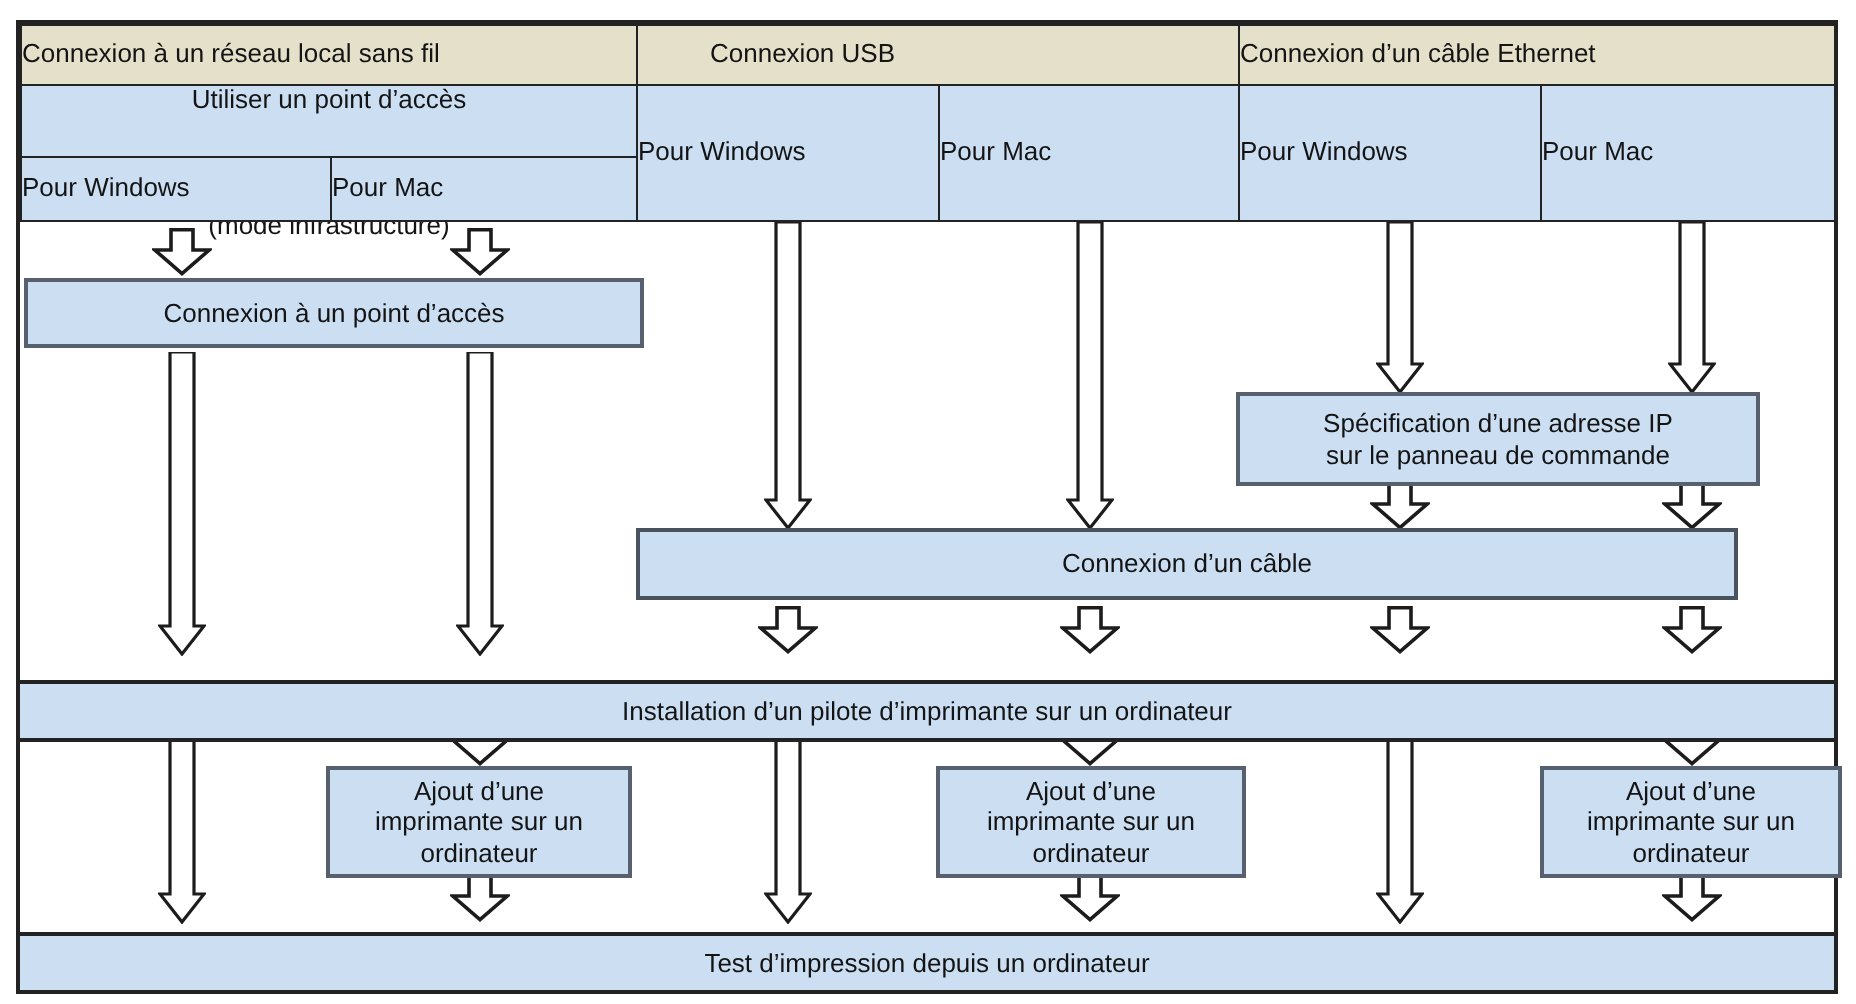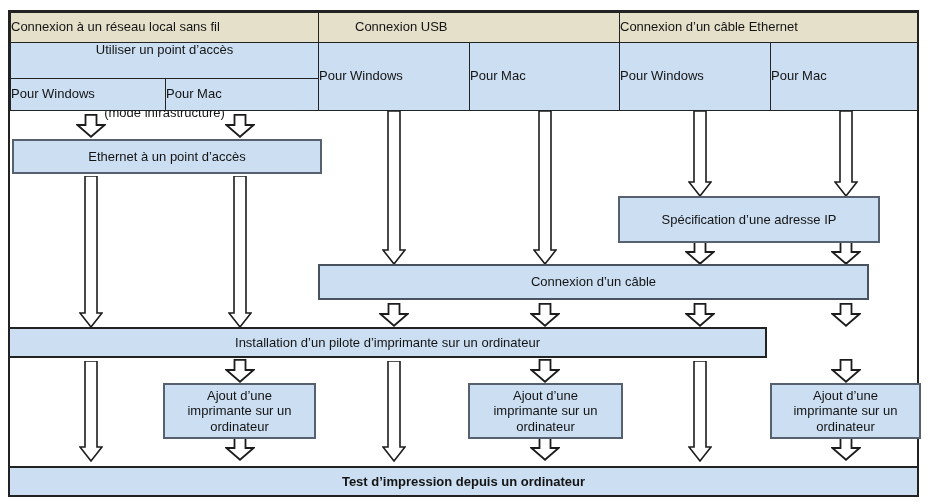--- a/index.html
+++ b/index.html
@@ -126,46 +126,47 @@
       <polygon points="6,0 18,0 18,86 23,86 12,100 1,86 6,86" fill="#ffffff" stroke="#1c1c1c" stroke-width="1.6"></polygon>
     </svg></div>
 <div class="abs arrow ar-l" style="left:382px;top:361px;"><svg width="24" height="101" viewBox="0 0 24 101">
       <polygon points="6,0 18,0 18,86 23,86 12,100 1,86 6,86" fill="#ffffff" stroke="#1c1c1c" stroke-width="1.6"></polygon>
     </svg></div>
 <div class="abs arrow ar-l" style="left:688px;top:361px;"><svg width="24" height="101" viewBox="0 0 24 101">
       <polygon points="6,0 18,0 18,86 23,86 12,100 1,86 6,86" fill="#ffffff" stroke="#1c1c1c" stroke-width="1.6"></polygon>
     </svg></div>
 
 <div class="abs step" style="left:12px;top:139px;width:310px;height:35px;">
-  <span>Ethernet à un point d’accès</span>
+  <span>Connexion à un point d’accès</span>
 </div>
 
 <div class="abs step" style="left:618px;top:196px;width:262px;height:47px;">
   <span>Spécification d’une adresse IP</span>
+  <span>sur le panneau de commande</span>
 </div>
 
 <div class="abs step" style="left:318px;top:264px;width:551px;height:36px;border-color:#49525f;">
   <span>Connexion d’un câble</span>
 </div>
 
-<div class="abs step bar" style="left:8px;top:327px;width:759px;height:31px;">
+<div class="abs step bar" style="left:8px;top:340px;width:911px;height:31px;">
   <span>Installation d’un pilote d’imprimante sur un ordinateur</span>
 </div>
 
 <div class="abs step" style="left:163px;top:383px;width:153px;height:56px;">
   <span>Ajout d’une</span>
   <span>imprimante sur un</span>
   <span>ordinateur</span>
 </div>
 <div class="abs step" style="left:468px;top:383px;width:155px;height:56px;">
   <span>Ajout d’une</span>
   <span>imprimante sur un</span>
   <span>ordinateur</span>
 </div>
 <div class="abs step" style="left:770px;top:383px;width:151px;height:56px;">
   <span>Ajout d’une</span>
   <span>imprimante sur un</span>
   <span>ordinateur</span>
 </div>
 
-<div class="abs step bar" style="left:8px;top:466px;width:911px;height:31px;font-weight:bold;">
+<div class="abs step bar" style="left:8px;top:466px;width:911px;height:31px;">
   <span>Test d’impression depuis un ordinateur</span>
 </div>
 
 </body></html>

